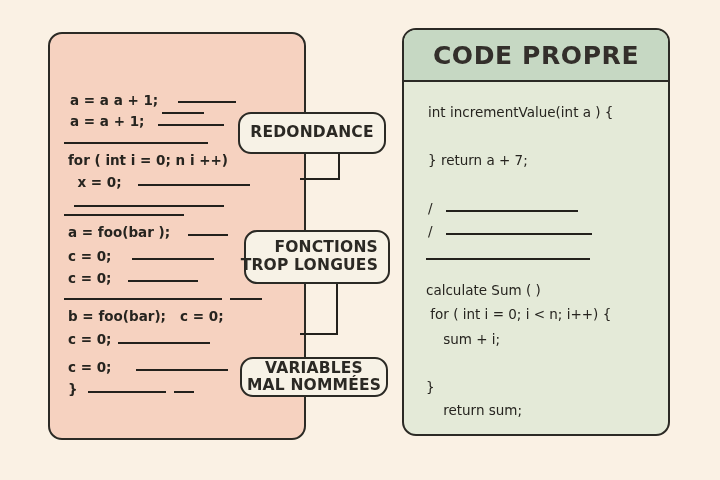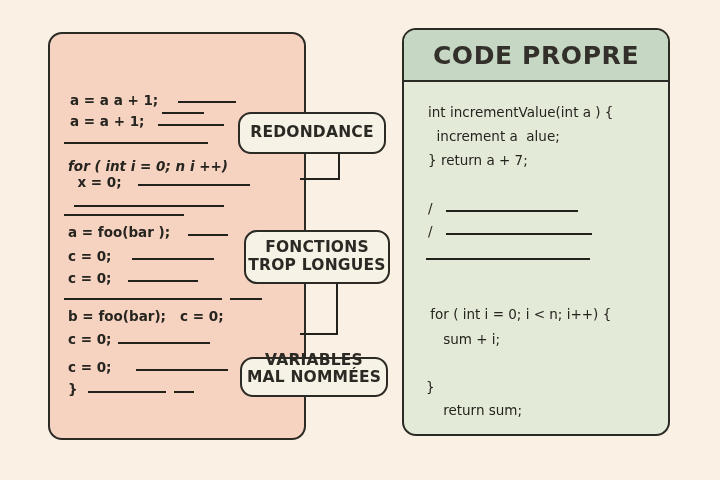--- a/index.html
+++ b/index.html
@@ -94,33 +94,33 @@
     position: absolute;
     background: #f7f2e6;
     border: 2.5px solid #2b2a25;
     border-radius: 13px;
     box-sizing: border-box;
     display: flex;
     flex-direction: column;
     align-items: center;
     justify-content: center;
     z-index: 6;
-    padding: 8px 10px;
+    padding: 0 10px;
   }
   .callout span {
     font-family: "DejaVu Sans", sans-serif;
     font-size: 15.5px;
     font-weight: 700;
     letter-spacing: 0.2px;
     color: #2b2924;
     line-height: 1.14;
     white-space: nowrap;
   }
   #callout-redondance { left: 238px; top: 112px; width: 148px; height: 42px; }
-  #callout-fonctions  { left: 244px; top: 230px; width: 146px; height: 54px; }
+  #callout-fonctions  { left: 244px; top: 230px; width: 146px; height: 54px; align-items: flex-end; }
   #callout-variables  { left: 240px; top: 357px; width: 148px; height: 40px; justify-content: flex-end; }
 
   
   .conn {
     position: absolute;
     border-top: 2.5px solid #23211c;
     height: 0;
     z-index: 2;
   }
   .conn-v {
@@ -140,21 +140,21 @@
 
       <div class="code-line" style="left:20px; top:6px;">a = a a + 1;</div>
       <div class="stroke" style="left:128px; top:15px; width:58px;"></div>
       <div class="stroke" style="left:112px; top:26px; width:42px;"></div>
 
       <div class="code-line" style="left:20px; top:27px;">a = a + 1;</div>
       <div class="stroke" style="left:108px; top:38px; width:66px;"></div>
 
       <div class="stroke" style="left:14px; top:56px; width:144px;"></div>
 
-      <div class="code-line" style="left:18px; top:72px;font-style:italic;">for ( int i = 0; n i ++)</div>
+      <div class="code-line" style="left:18px; top:66px;">for ( int i = 0; n i ++)</div>
 
       <div class="code-line" style="left:18px; top:88px;">  x = 0;</div>
       <div class="stroke" style="left:88px; top:98px; width:112px;"></div>
 
       <div class="stroke" style="left:24px; top:119px; width:150px;"></div>
       <div class="stroke" style="left:14px; top:128px; width:120px;"></div>
 
       <div class="code-line" style="left:18px; top:138px;">a = foo(bar );</div>
       <div class="stroke" style="left:138px; top:148px; width:40px;"></div>
 
@@ -206,31 +206,31 @@
     <span>MAL NOMMÉES</span>
   </div>
 
   <div class="panel" id="panel-propre">
     <div class="panel-header">
       <div class="panel-title">CODE PROPRE</div>
     </div>
     <div class="panel-body">
 
       <div class="code-line" style="left:24px; top:22px;">int <span class="ital">in</span>crementValue(int a ) {</div>
-      <div class="code-line" style="left:24px; top:46px;">  increment a  alue;</div>
       <div class="code-line" style="left:24px; top:70px;">} return a + 7;</div>
 
       <div class="code-line" style="left:24px; top:118px;">/</div>
       <div class="stroke" style="left:42px; top:128px; width:132px;"></div>
 
       <div class="code-line" style="left:24px; top:141px;">/</div>
       <div class="stroke" style="left:42px; top:151px; width:146px;"></div>
 
       <div class="stroke" style="left:22px; top:176px; width:164px;"></div>
 
+      <div class="code-line" style="left:22px; top:200px;">calculate Sum ( )</div>
       <div class="code-line" style="left:22px; top:224px;"> for ( int i = 0; i &lt; n; i++) {</div>
       <div class="code-line" style="left:22px; top:249px;">    sum + i;</div>
       <div class="code-line" style="left:22px; top:273px;margin-top:47px;">    return sum;</div>
       <div class="code-line" style="left:22px; top:297px;">}</div>
 
     </div>
   </div>
 
 </div>
 

